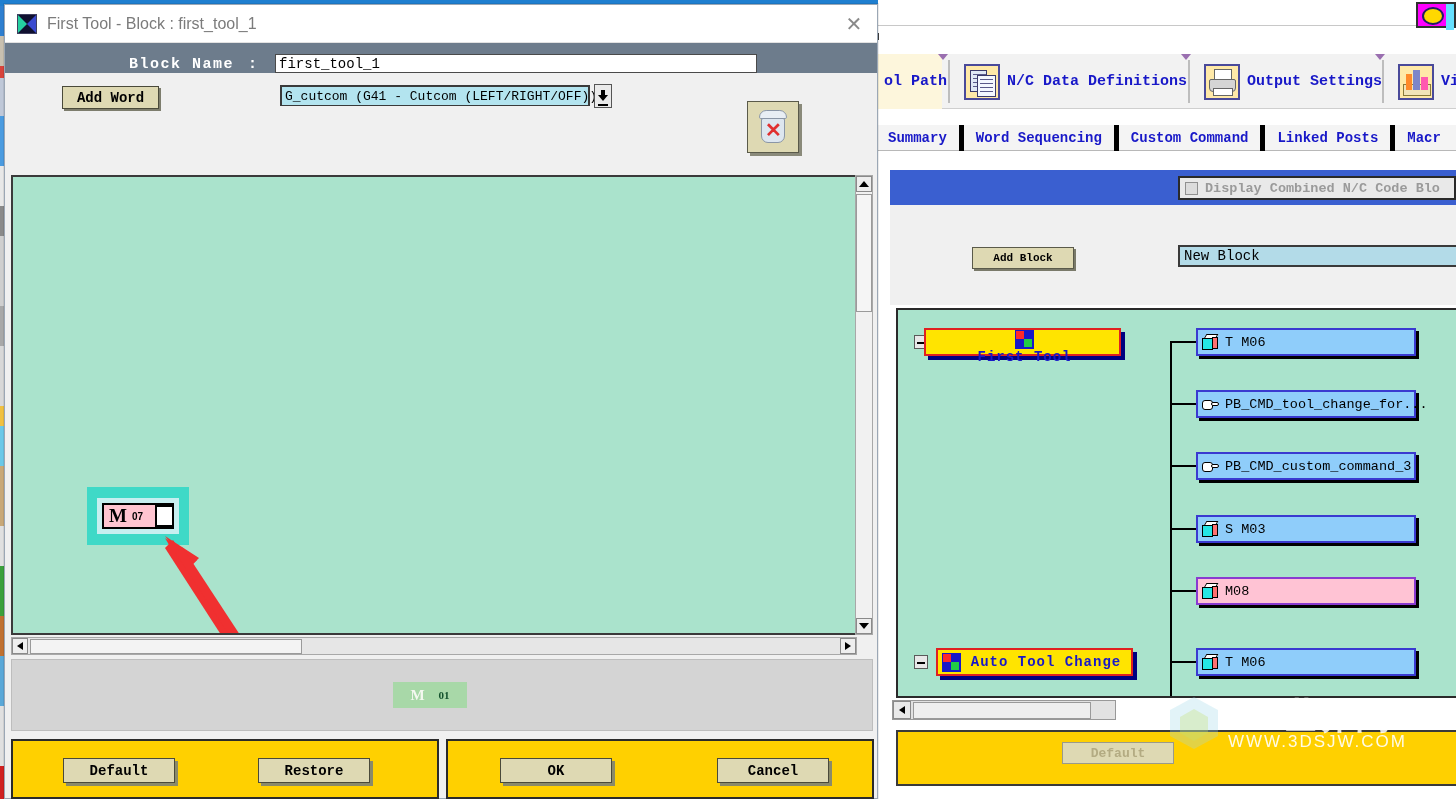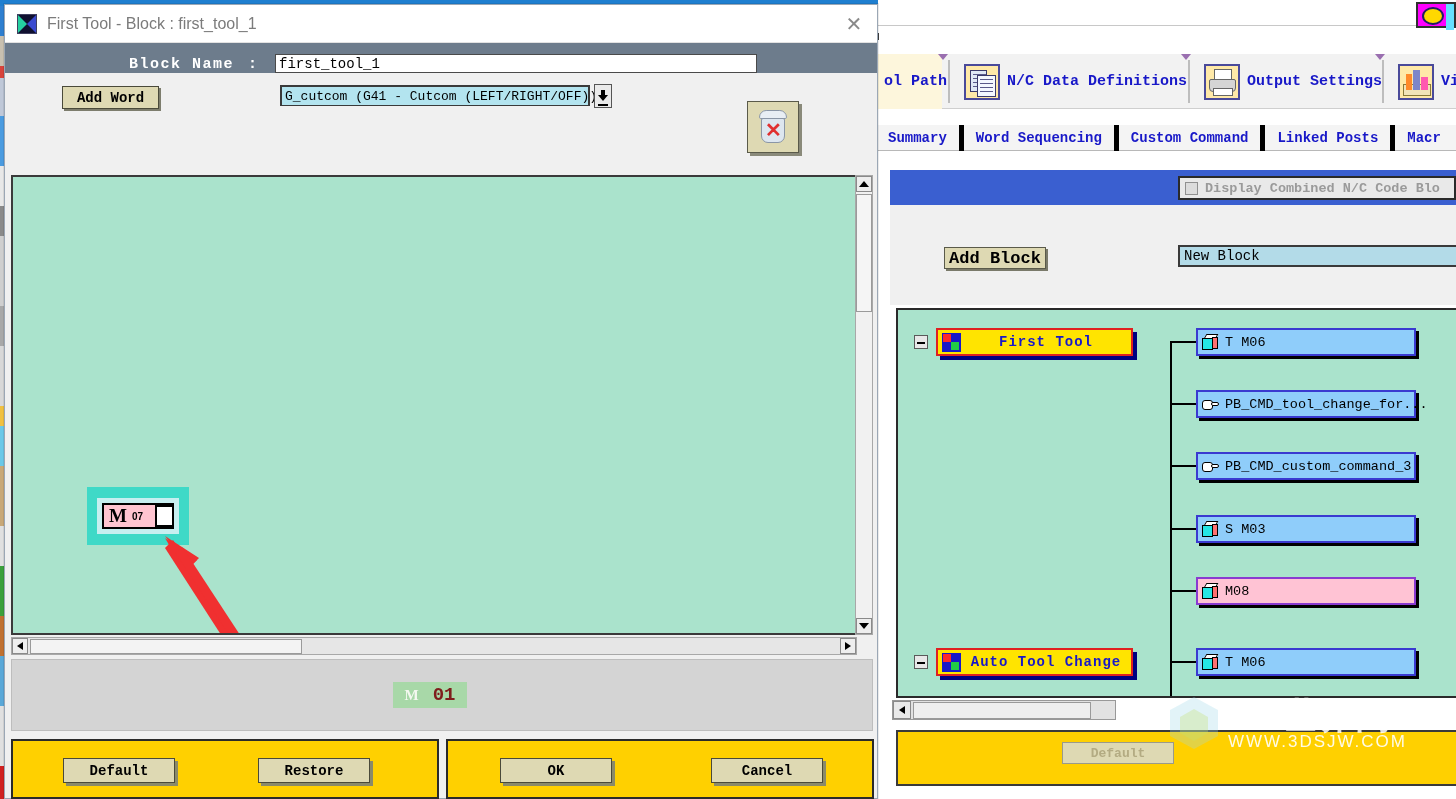--- a/index.html
+++ b/index.html
@@ -113,24 +113,24 @@
   .chk-label {
     font-family: "Liberation Mono", monospace; font-size: 13.5px;
     font-weight: bold; color: #9a9a9a; white-space: nowrap;
   }
 
   .bg-panel {
     position: absolute; left: 890px; top: 205px; width: 566px; height: 100px;
     background: #f0f0f0;
   }
   .addblock-btn {
-    position: absolute; left: 944px; top: 247px; width: 102px; height: 22px;
+    position: absolute; left: 972px; top: 247px; width: 102px; height: 22px;
     background: #ded9b3; border: 1px solid #5a5a4a;
     box-shadow: 2px 2px 0 #7a7a6a;
-    font-family: "Liberation Mono", monospace; font-size: 17px; font-weight: bold;
+    font-family: "Liberation Mono", monospace; font-size: 11px; font-weight: bold;
     color: #000; display: flex; align-items: center; justify-content: center;
   }
   .newblock-field {
     position: absolute; left: 1178px; top: 245px; width: 278px; height: 22px;
     background: #b3dbe8; border: 2px solid #3a3a3a; border-right: none;
     font-family: "Liberation Mono", monospace; font-size: 14px;
     color: #000; display: flex; align-items: center; padding-left: 4px;
   }
 
   
@@ -403,21 +403,21 @@
   }
   .preview-chip {
     position: absolute; left: 381px; top: 22px; width: 74px; height: 26px;
     background: #a8d8a8; display: flex; align-items: center; justify-content: center;
     gap: 14px;
   }
   .preview-chip .pl {
     font-family: "Liberation Serif", serif; font-size: 15px; font-weight: bold; color: #f4f8f0;
   }
   .preview-chip .pn {
-    font-family: Liberation Mono, monospace; font-size: 19px; font-weight: bold; color: #7f1d1d;
+    font-family: Liberation Serif, serif; font-size: 11px; font-weight: bold; color: #14532d;
   }
 
   .btn-zone-left {
     position: absolute; left: 6px; top: 734px; width: 428px; height: 60px;
     background: #ffd000; border: 2px solid #2a2a2a;
   }
   .btn-zone-right {
     position: absolute; left: 441px; top: 734px; width: 428px; height: 60px;
     background: #ffd000; border: 2px solid #2a2a2a;
   }
@@ -521,21 +521,21 @@
       <span class="chk-label">Display Combined N/C Code Blo</span>
     </div>
 
     <div class="bg-panel"></div>
     <div class="addblock-btn">Add Block</div>
     <div class="newblock-field">New Block</div>
 
     <div class="tree-canvas">
 
       <div class="expander" style="left:16px; top:25px;"></div>
-      <div class="tree-node group-node" style="left:38px; top:18px;">
+      <div class="tree-node group-node" style="left:26px; top:18px;flex-direction:column;">
         <span class="group-ico"></span>
         <span class="glabel">First Tool</span>
       </div>
 
       <div class="tree-line" style="left:272px; top:32px; width:2px; height:330px;"></div>
 
       <div class="tree-line" style="left:272px; top:31px; width:26px; height:2px;"></div>
       <div class="tree-node leaf-node" style="left:298px; top:18px;">
         <span class="cube-ico">
             <span class="top"></span>
@@ -704,17 +704,17 @@
         <span class="pn">01</span>
       </div>
     </div>
 
     <div class="btn-zone-left">
       <div class="dlg-btn" style="left:50px;">Default</div>
       <div class="dlg-btn" style="left:245px;">Restore</div>
     </div>
     <div class="btn-zone-right">
       <div class="dlg-btn" style="left:52px;">OK</div>
-      <div class="dlg-btn" style="left:263px;">Cancel</div>
+      <div class="dlg-btn" style="left:269px;">Cancel</div>
     </div>
 
   </div>
 </div>
 
 </body></html>

